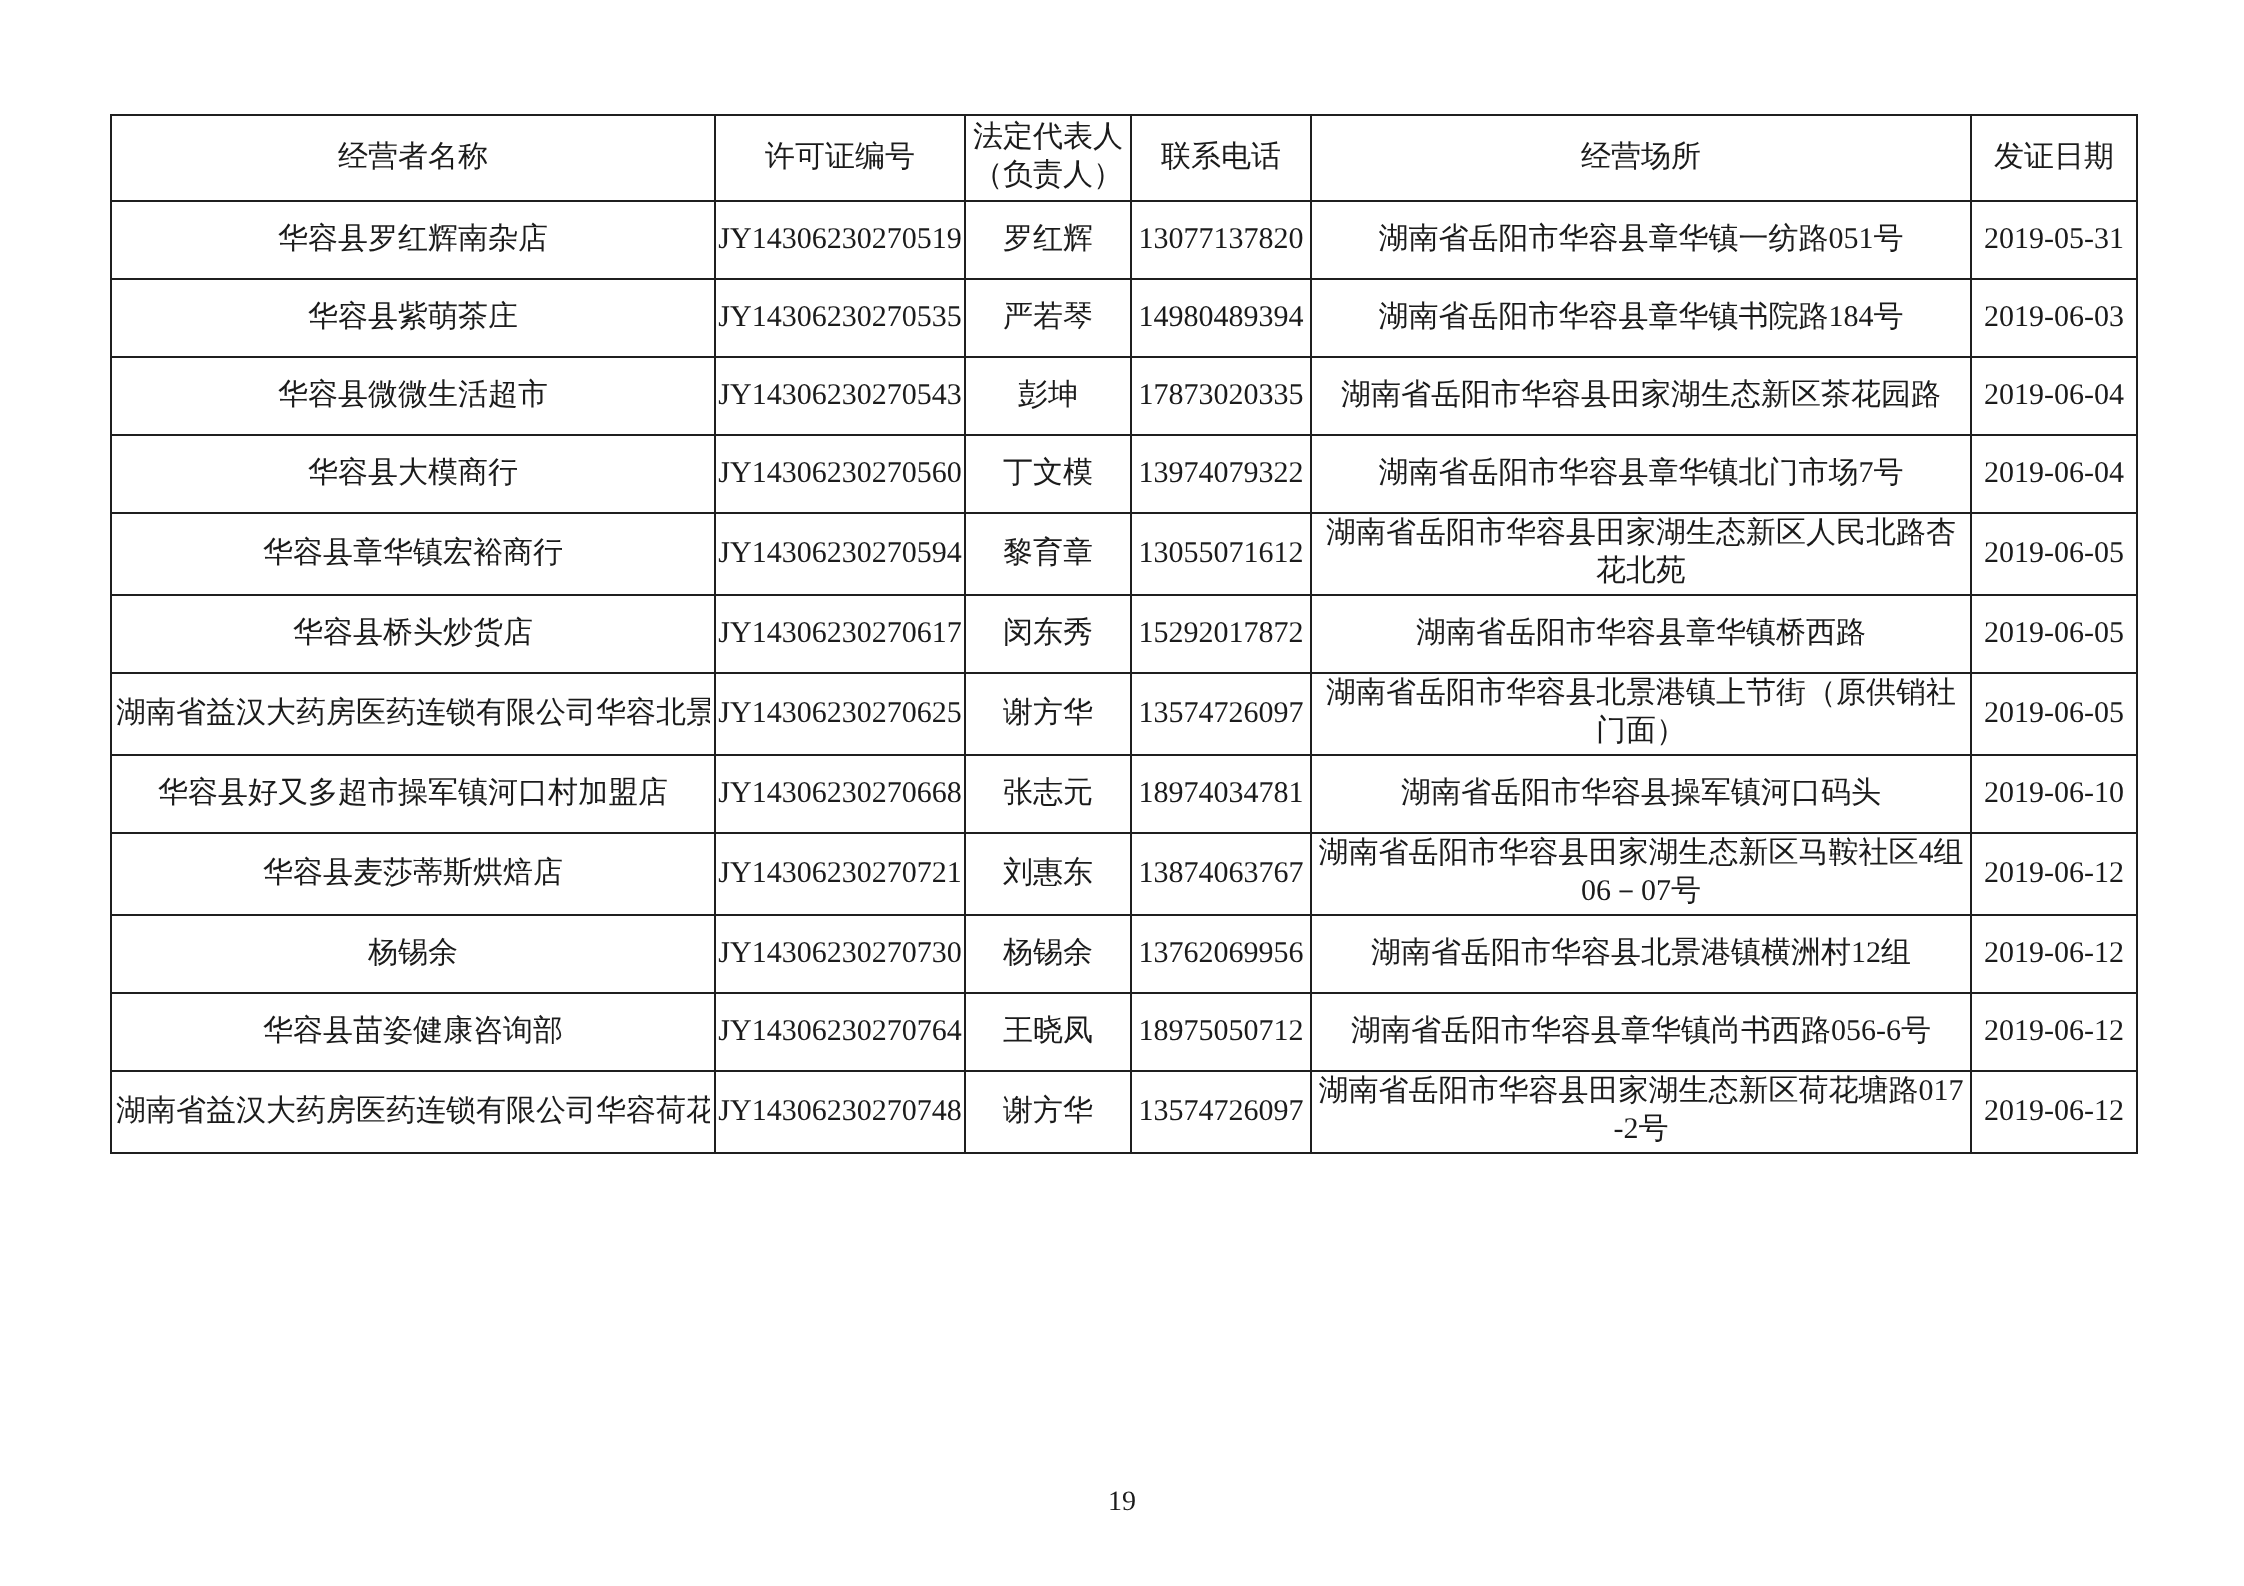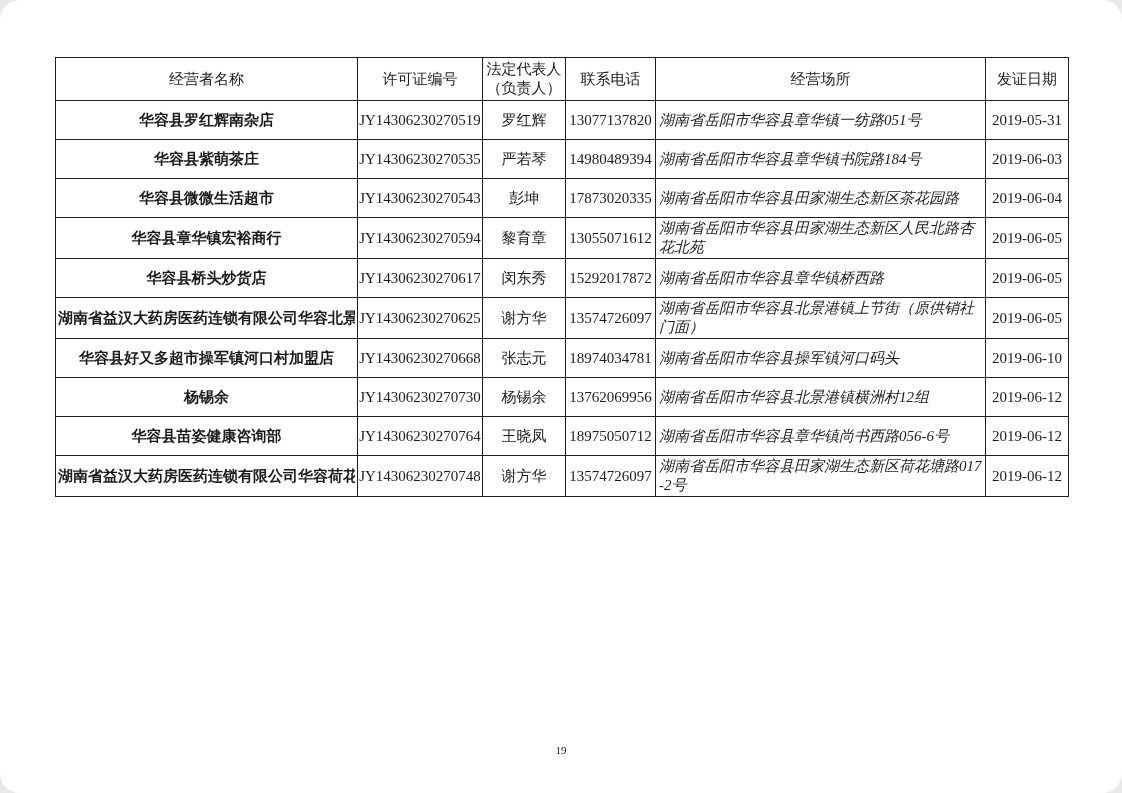--- a/index.html
+++ b/index.html
@@ -8,21 +8,20 @@
     background: #e9e9e9;
   }
   .page {
     position: relative;
     width: 1122px;
     height: 793px;
     background: #ffffff;
     font-family: "Liberation Serif", "DejaVu Serif", serif;
     color: #1b1b1b;
     overflow: hidden;
-    border-radius: 20px;
   }
   table.license-table {
     position: absolute;
     left: 55px;
     top: 57px;
     width: 1013px;
     table-layout: fixed;
     border-collapse: collapse;
   }
   th, td {
@@ -35,33 +34,32 @@
     word-break: break-all;
   }
   th { height: 40px; text-align: center; }
   td { height: 36px; }
   td.c0 { padding: 1px 2px; }
   .clip {
     white-space: nowrap;
     overflow: hidden;
     text-align: center;
     width: 100%;
-    font-weight: bold;
   }
   td.c1, td.c2, td.c3, td.c5 { text-align: center; }
   td.c1 { padding: 1px 1px; }
   td.c3 { padding: 1px 1px; }
-  td.c4 { text-align: left; font-style: italic; }
+  td.c4 { text-align: center; }
   .page-number {
     position: absolute;
     left: 0;
     top: 744px;
     width: 100%;
     text-align: center;
-    font-size: 11px;
+    font-size: 14px;
   }
 </style>
 </head>
 <body>
 
 <div class="page">
   <table class="license-table">
     <colgroup>
       <col style="width:302px">
       <col style="width:125px">
@@ -106,20 +104,30 @@
             <div class="clip">华容县微微生活超市</div>
           </td>
           <td class="c1">JY14306230270543</td>
           <td class="c2">彭坤</td>
           <td class="c3">17873020335</td>
           <td class="c4">湖南省岳阳市华容县田家湖生态新区茶花园路</td>
           <td class="c5">2019-06-04</td>
         </tr>
         <tr>
           <td class="c0">
+            <div class="clip">华容县大模商行</div>
+          </td>
+          <td class="c1">JY14306230270560</td>
+          <td class="c2">丁文模</td>
+          <td class="c3">13974079322</td>
+          <td class="c4">湖南省岳阳市华容县章华镇北门市场7号</td>
+          <td class="c5">2019-06-04</td>
+        </tr>
+        <tr>
+          <td class="c0">
             <div class="clip">华容县章华镇宏裕商行</div>
           </td>
           <td class="c1">JY14306230270594</td>
           <td class="c2">黎育章</td>
           <td class="c3">13055071612</td>
           <td class="c4">湖南省岳阳市华容县田家湖生态新区人民北路杏花北苑</td>
           <td class="c5">2019-06-05</td>
         </tr>
         <tr>
           <td class="c0">
@@ -143,20 +151,30 @@
         </tr>
         <tr>
           <td class="c0">
             <div class="clip">华容县好又多超市操军镇河口村加盟店</div>
           </td>
           <td class="c1">JY14306230270668</td>
           <td class="c2">张志元</td>
           <td class="c3">18974034781</td>
           <td class="c4">湖南省岳阳市华容县操军镇河口码头</td>
           <td class="c5">2019-06-10</td>
+        </tr>
+        <tr>
+          <td class="c0">
+            <div class="clip">华容县麦莎蒂斯烘焙店</div>
+          </td>
+          <td class="c1">JY14306230270721</td>
+          <td class="c2">刘惠东</td>
+          <td class="c3">13874063767</td>
+          <td class="c4">湖南省岳阳市华容县田家湖生态新区马鞍社区4组06－07号</td>
+          <td class="c5">2019-06-12</td>
         </tr>
         <tr>
           <td class="c0">
             <div class="clip">杨锡余</div>
           </td>
           <td class="c1">JY14306230270730</td>
           <td class="c2">杨锡余</td>
           <td class="c3">13762069956</td>
           <td class="c4">湖南省岳阳市华容县北景港镇横洲村12组</td>
           <td class="c5">2019-06-12</td>

